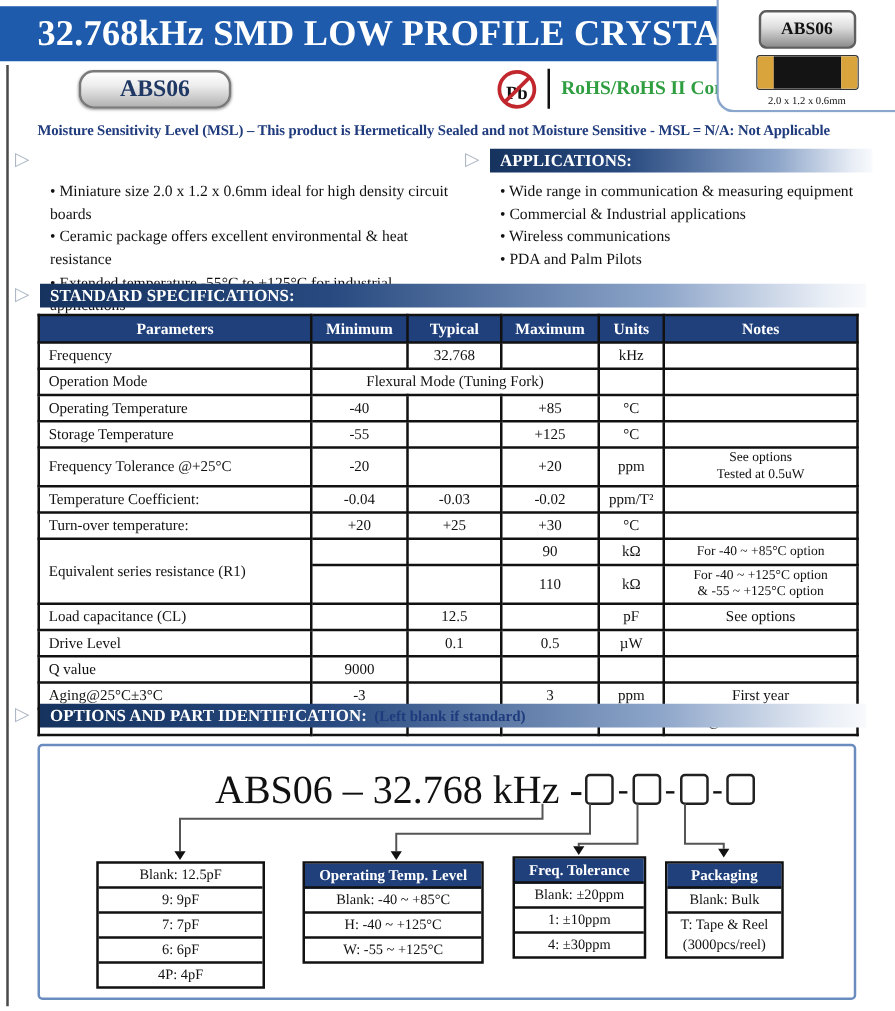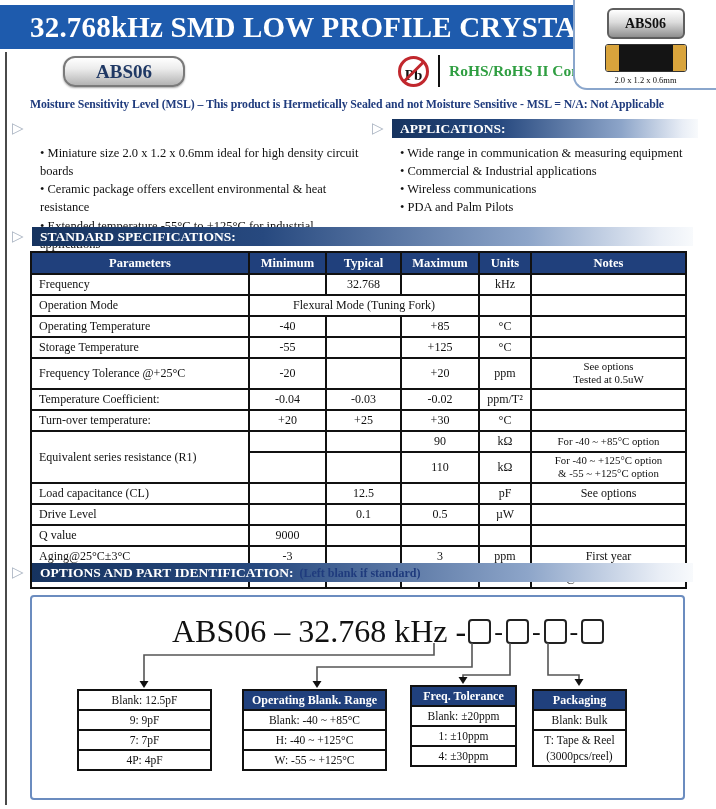--- a/index.html
+++ b/index.html
@@ -320,24 +320,25 @@
         <polygon points="107.5,84 116.5,84 112,91"></polygon>
         <polygon points="280.5,84 289.5,84 285,91"></polygon>
         <polygon points="426.5,80 435.5,80 431,87"></polygon>
         <polygon points="542.5,82 551.5,82 547,89"></polygon>
       </g>
     </svg>
   <div class="opt-table" style="left: 45px; top: 92px; width: 135px;">
         <div class="opt-r">Blank: 12.5pF</div>
         <div class="opt-r">9: 9pF</div>
         <div class="opt-r">7: 7pF</div>
+        <div class="opt-r">6: 6pF</div>
         <div class="opt-r">4P: 4pF</div>
       </div>
       <div class="opt-table" style="left: 210px; top: 92px; width: 145px;">
-        <div class="opt-h">Operating Blank. Range</div>
+        <div class="opt-h">Operating Temp. Level</div>
         <div class="opt-r">Blank: -40 ~ +85°C</div>
         <div class="opt-r">H: -40 ~ +125°C</div>
         <div class="opt-r">W: -55 ~ +125°C</div>
       </div>
       <div class="opt-table" style="left: 378px; top: 88px; width: 107px;">
         <div class="opt-h">Freq. Tolerance</div>
         <div class="opt-r">Blank: ±20ppm</div>
         <div class="opt-r">1: ±10ppm</div>
         <div class="opt-r">4: ±30ppm</div>
       </div>

